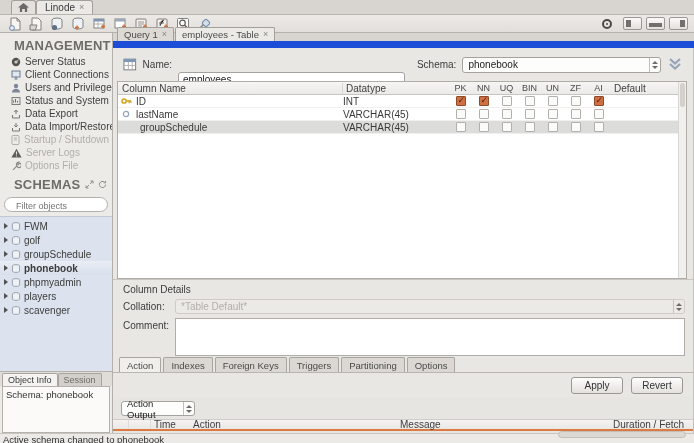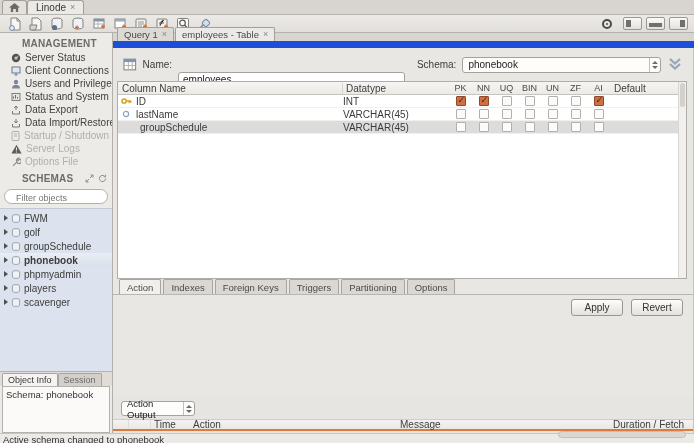--- a/index.html
+++ b/index.html
@@ -4,39 +4,39 @@
 <style>
   * { margin:0; padding:0; box-sizing:border-box; }
   html,body { width:694px; height:443px; }
   body {
     font-family:"Liberation Sans","DejaVu Sans",sans-serif;
     font-size:10px; color:#3a3a3a; background:#e7e5e2; overflow:hidden;
   }
   #root { position:relative; width:694px; height:443px; background:#e7e5e2; }
 
   
-  .apptabs { height:15px; background:#d8d5d1; border-bottom:1px solid #b7b4b0; display:flex; align-items:flex-end; padding-left:2px; }
+  .apptabs { height:15px; background:#d8d5d1; border-bottom:1px solid #b7b4b0; display:flex; align-items:flex-end; padding-left:11px; }
   .apptab { display:flex; align-items:center; gap:4px; height:14px; padding:0 8px; border:1px solid #a39f9a; border-bottom:none; border-radius:3px 3px 0 0; background:#e4e1dd; }
   .apptab.active { background:#eceae7; }
   .toolbar { height:18px; background:linear-gradient(#eceae7,#e2dfdb); border-bottom:1px solid #b5b2ae; display:flex; align-items:center; padding:0 6px; }
   .tb-ico { width:17px; height:16px; margin-right:4px; display:flex; align-items:center; justify-content:center; }
   .tb-right { margin-left:auto; display:flex; align-items:center; gap:4px; }
   .ptoggle { width:19px; height:13px; border:1px solid #9b9894; border-radius:2px; background:linear-gradient(#fbfaf9,#e3e0dc); position:relative; }
   .ptoggle .seg { position:absolute; background:#72706d; }
   .ptoggle.left .seg { left:2px; top:2px; bottom:2px; width:5px; }
   .ptoggle.bottom .seg { left:2px; right:2px; bottom:2px; height:4px; }
   .ptoggle.right .seg { right:2px; top:2px; bottom:2px; width:5px; }
 
   
   .cols { display:flex; height:400px; }
   .sidebar { width:113px; background:#edebe8; border-right:1px solid #b3b0ac; display:flex; flex-direction:column; }
   .main { width:581px; display:flex; flex-direction:column; }
 
   
-  .sec-h { font-size:10px; font-weight:bold; color:#6e6c69; padding:5px 0 2px 22px; letter-spacing:.2px; display:flex; align-items:center; }
+  .sec-h { font-size:13px; font-weight:bold; color:#6e6c69; padding:5px 0 2px 14px; letter-spacing:.2px; display:flex; align-items:center; }
   .s-item { display:flex; align-items:center; gap:4px; height:13px; padding-left:11px; color:#3f3f3e; white-space:nowrap; overflow:hidden; cursor:default; }
   .s-item.dim { color:#b1afab; }
   .s-item svg { flex:0 0 auto; }
   .sec-h .hdr-icos { margin-left:auto; margin-right:5px; display:flex; gap:4px; }
   .filterbox { margin:3px 4px 4px 4px; height:15px; background:#fff; border:1px solid #b3b0ac; border-radius:8px; display:flex; align-items:center; padding:0 4px; gap:3px;flex-direction:column; }
   .filterbox input { border:none; outline:none; width:80px; font-size:9px; font-family:inherit; color:#555; background:transparent; }
   .schematree { flex:1; background:#dce3ee; border-top:1px solid #c3c9d4; overflow:hidden; padding-top:2px; }
   .tree-row { display:flex; align-items:center; gap:3px; height:14px; padding-left:4px; color:#3c3c3b; }
   .tree-row.selected { background:linear-gradient(#e9edf5,#d9e0ec); font-weight:bold; }
   .tri { width:0; height:0; border-left:4px solid #53524f; border-top:3px solid transparent; border-bottom:3px solid transparent; }
@@ -527,20 +527,37 @@
                 <span class="cb"></span>
               </div>
             <div class="c-def"></div>
           </div>
 
           <div class="vscroll">
               <span class="vthumb"></span>
             </div>
         </div>
 
+        <div class="details">
+          <div class="d-title">Column Details</div>
+          <div class="d-row">
+            <span class="lab">Collation:</span>
+            <div class="selectbox collation">
+              <span>*Table Default*</span>
+              <span class="stepper">
+                  <i class="up"></i>
+                  <i class="dn"></i>
+                </span>
+            </div>
+          </div>
+          <div class="d-row">
+            <span class="lab">Comment:</span>
+            <textarea class="comment-area" style=""></textarea>
+          </div>
+        </div>
 
         <div class="subtabs">
           <div class="stab active">
               <span>Action</span>
             </div>
           <div class="stab">
               <span>Indexes</span>
             </div>
           <div class="stab">
               <span>Foreign Keys</span>

